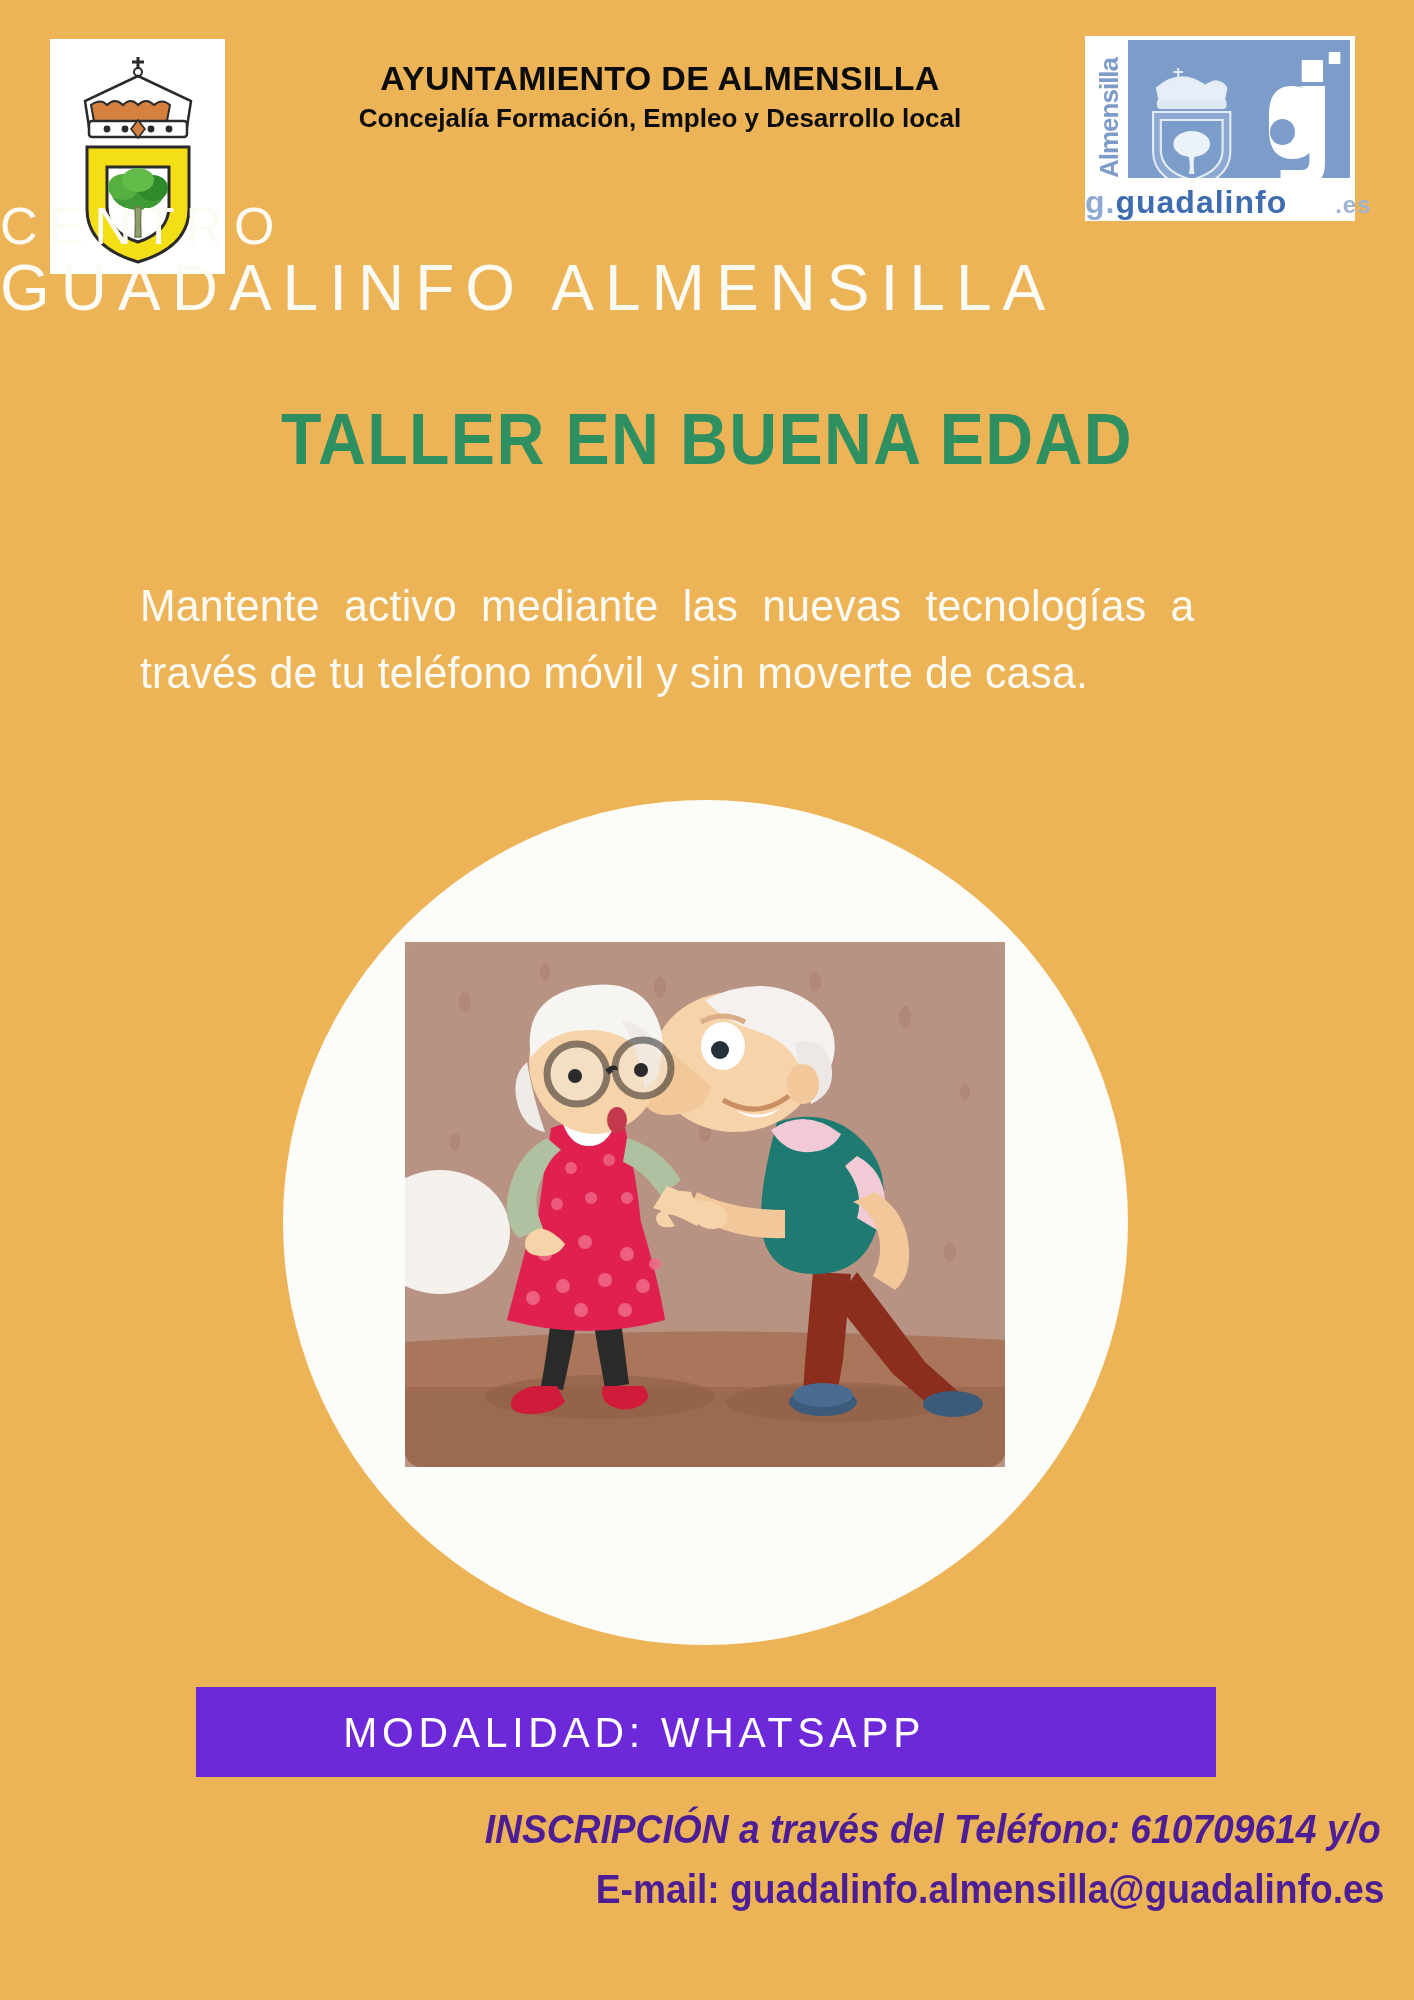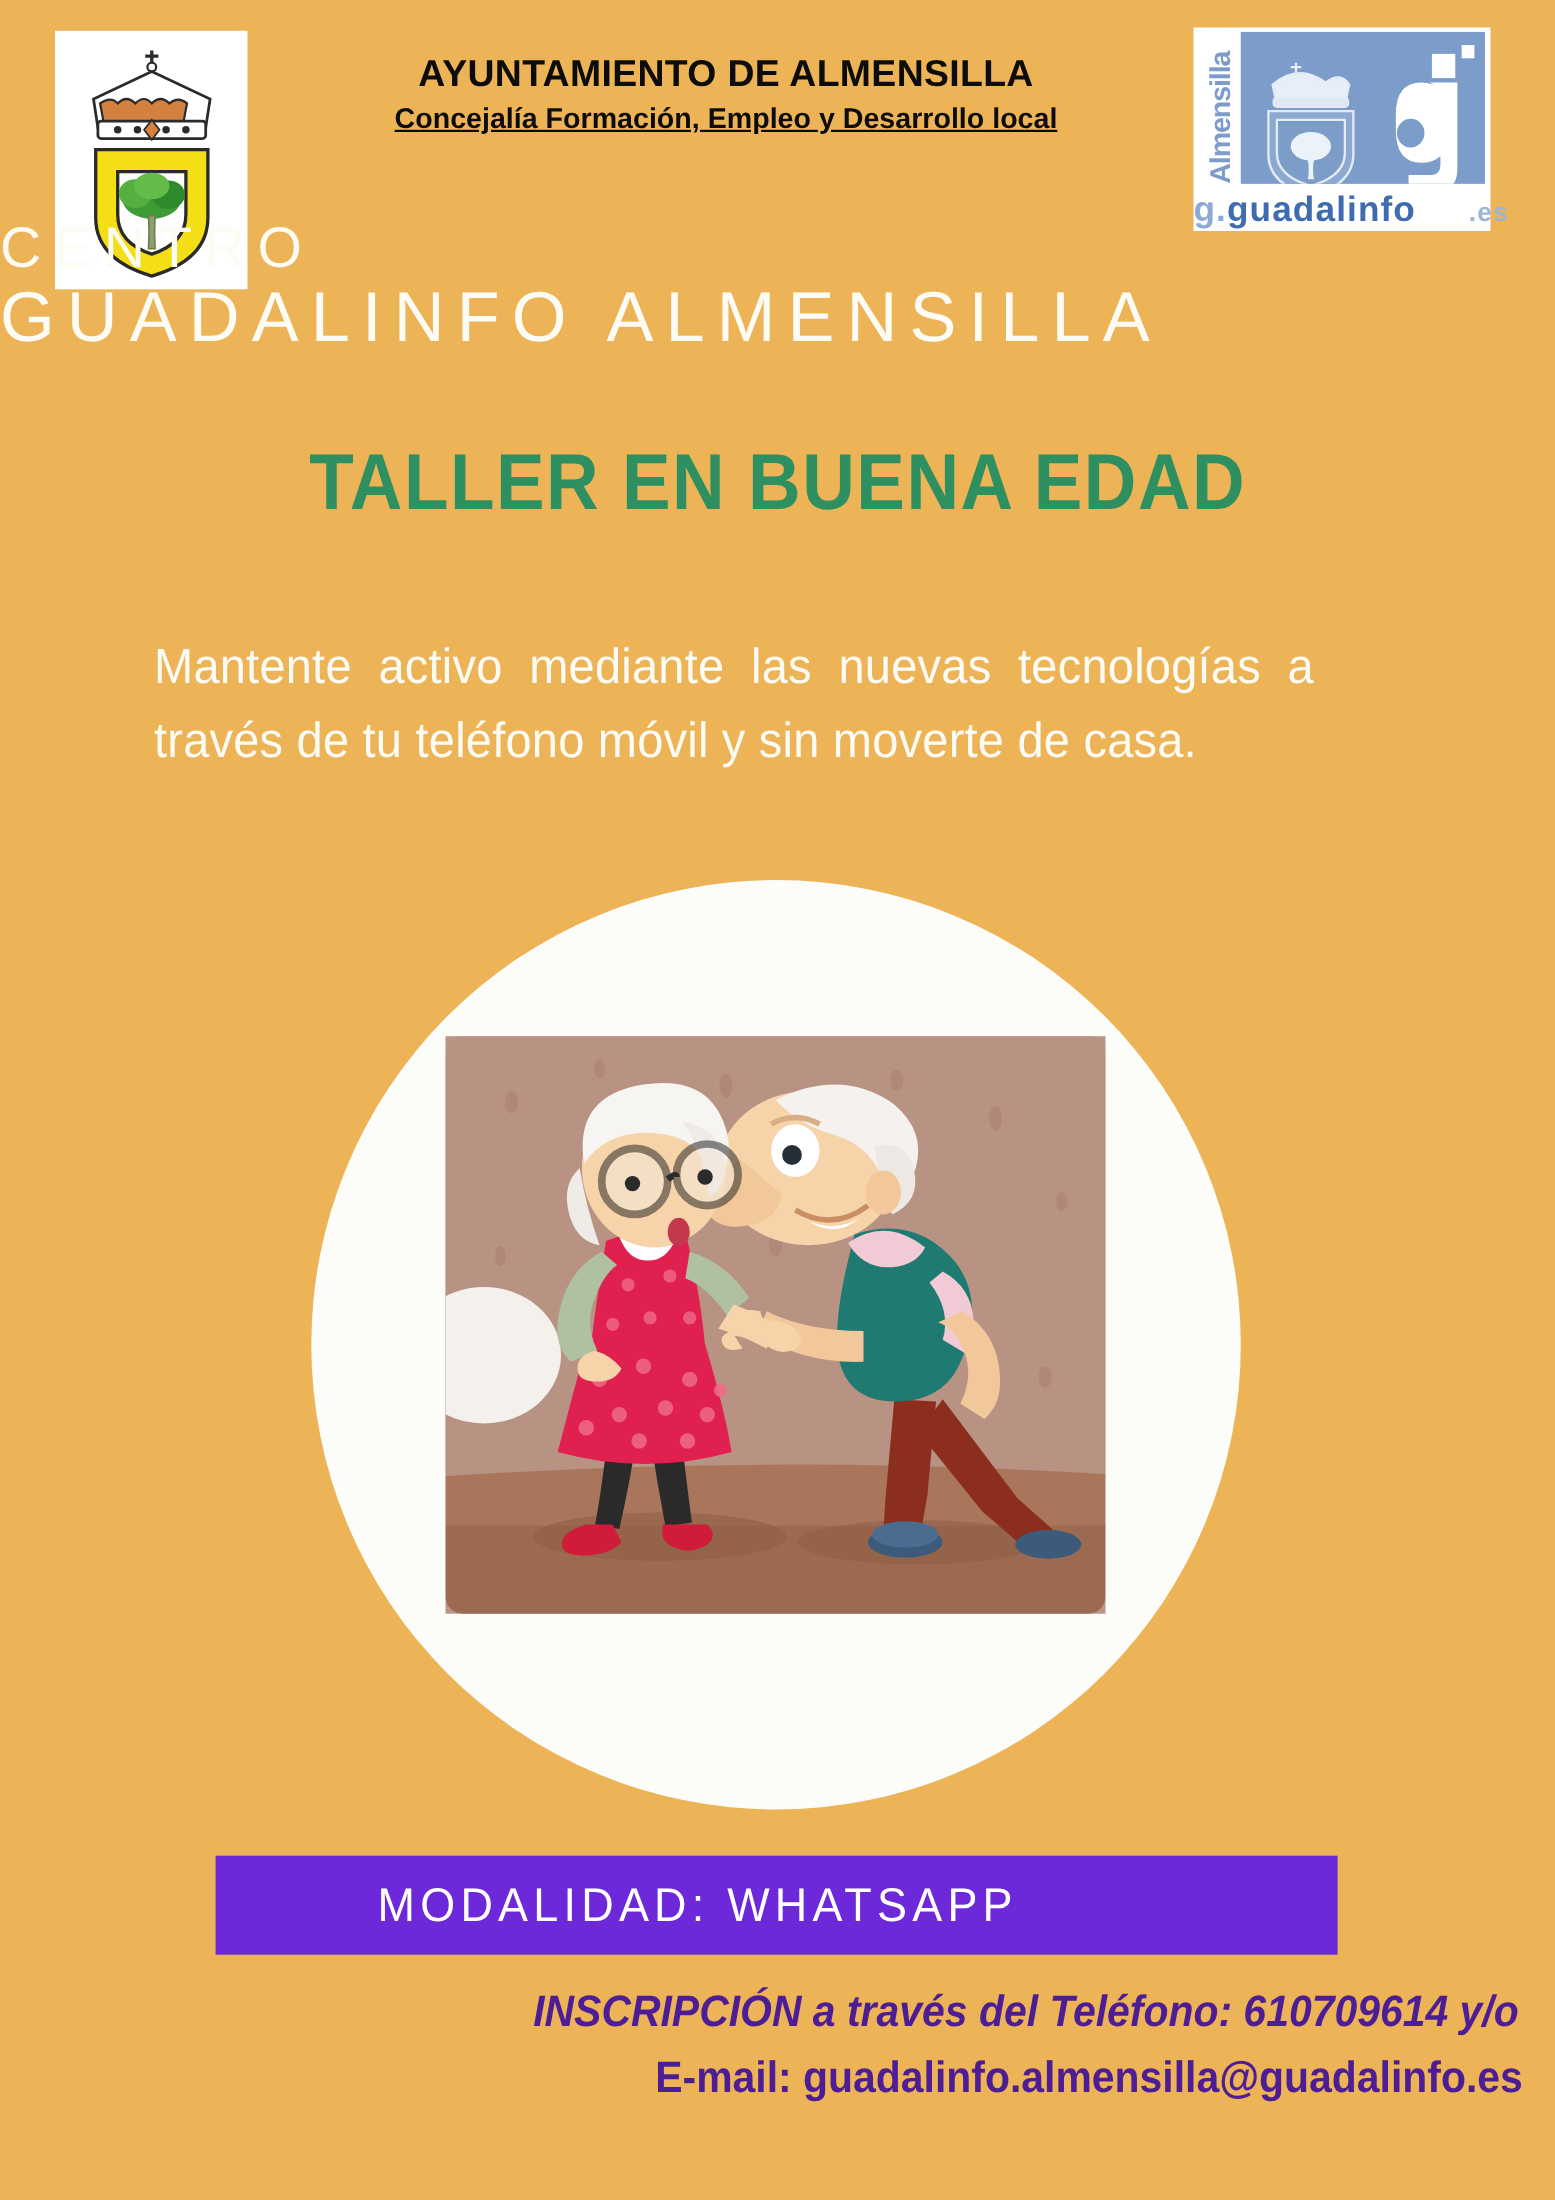--- a/index.html
+++ b/index.html
@@ -6,21 +6,21 @@
   html,body { width:1414px; height:2000px; }
   body {
     background:#EDB357;
     font-family:"Liberation Sans", sans-serif;
     position:relative;
     overflow:hidden;
   }
 
   
   #header-bar{
-    position:absolute; left:0; top:0; width:1258px; height:275px;
+    position:absolute; left:0; top:11px; width:1258px; height:275px;
   }
   #coat-of-arms{
     position:absolute; left:50px; top:28px; width:175px; height:235px;
     background:#FFFFFF; display:flex; align-items:center; justify-content:center;
   }
   #guadalinfo-logo{
     position:absolute; left:1085px; top:25px; width:270px; height:185px;
     background:#FFFFFF; padding:4px 5px 2px 5px;
   }
   #gl-inner{ position:relative; width:100%; height:140px; }
@@ -44,21 +44,21 @@
   #gl-wordmark .gsmall{ color:#8FAAD2; }
 
   #ayto-title{
     position:absolute; left:235px; top:48px; width:850px;
     text-align:center; color:#0C0C0C;
     font-size:34px; font-weight:bold; letter-spacing:0.3px;
   }
   #ayto-sub{
     position:absolute; left:235px; top:92px; width:850px;
     text-align:center; color:#0C0C0C;
-    font-size:26px; font-weight:bold; letter-spacing:0px;text-decoration:underline;
+    font-size:26px; font-weight:bold; letter-spacing:0px;
   }
 
   
   #centro-block{
     position:absolute; left:0; top:195px; width:1118px; text-align:left;
     color:#FCFBF4;
     font-family:"Liberation Sans", sans-serif;
     font-weight:300;
     letter-spacing:11px;
   }

